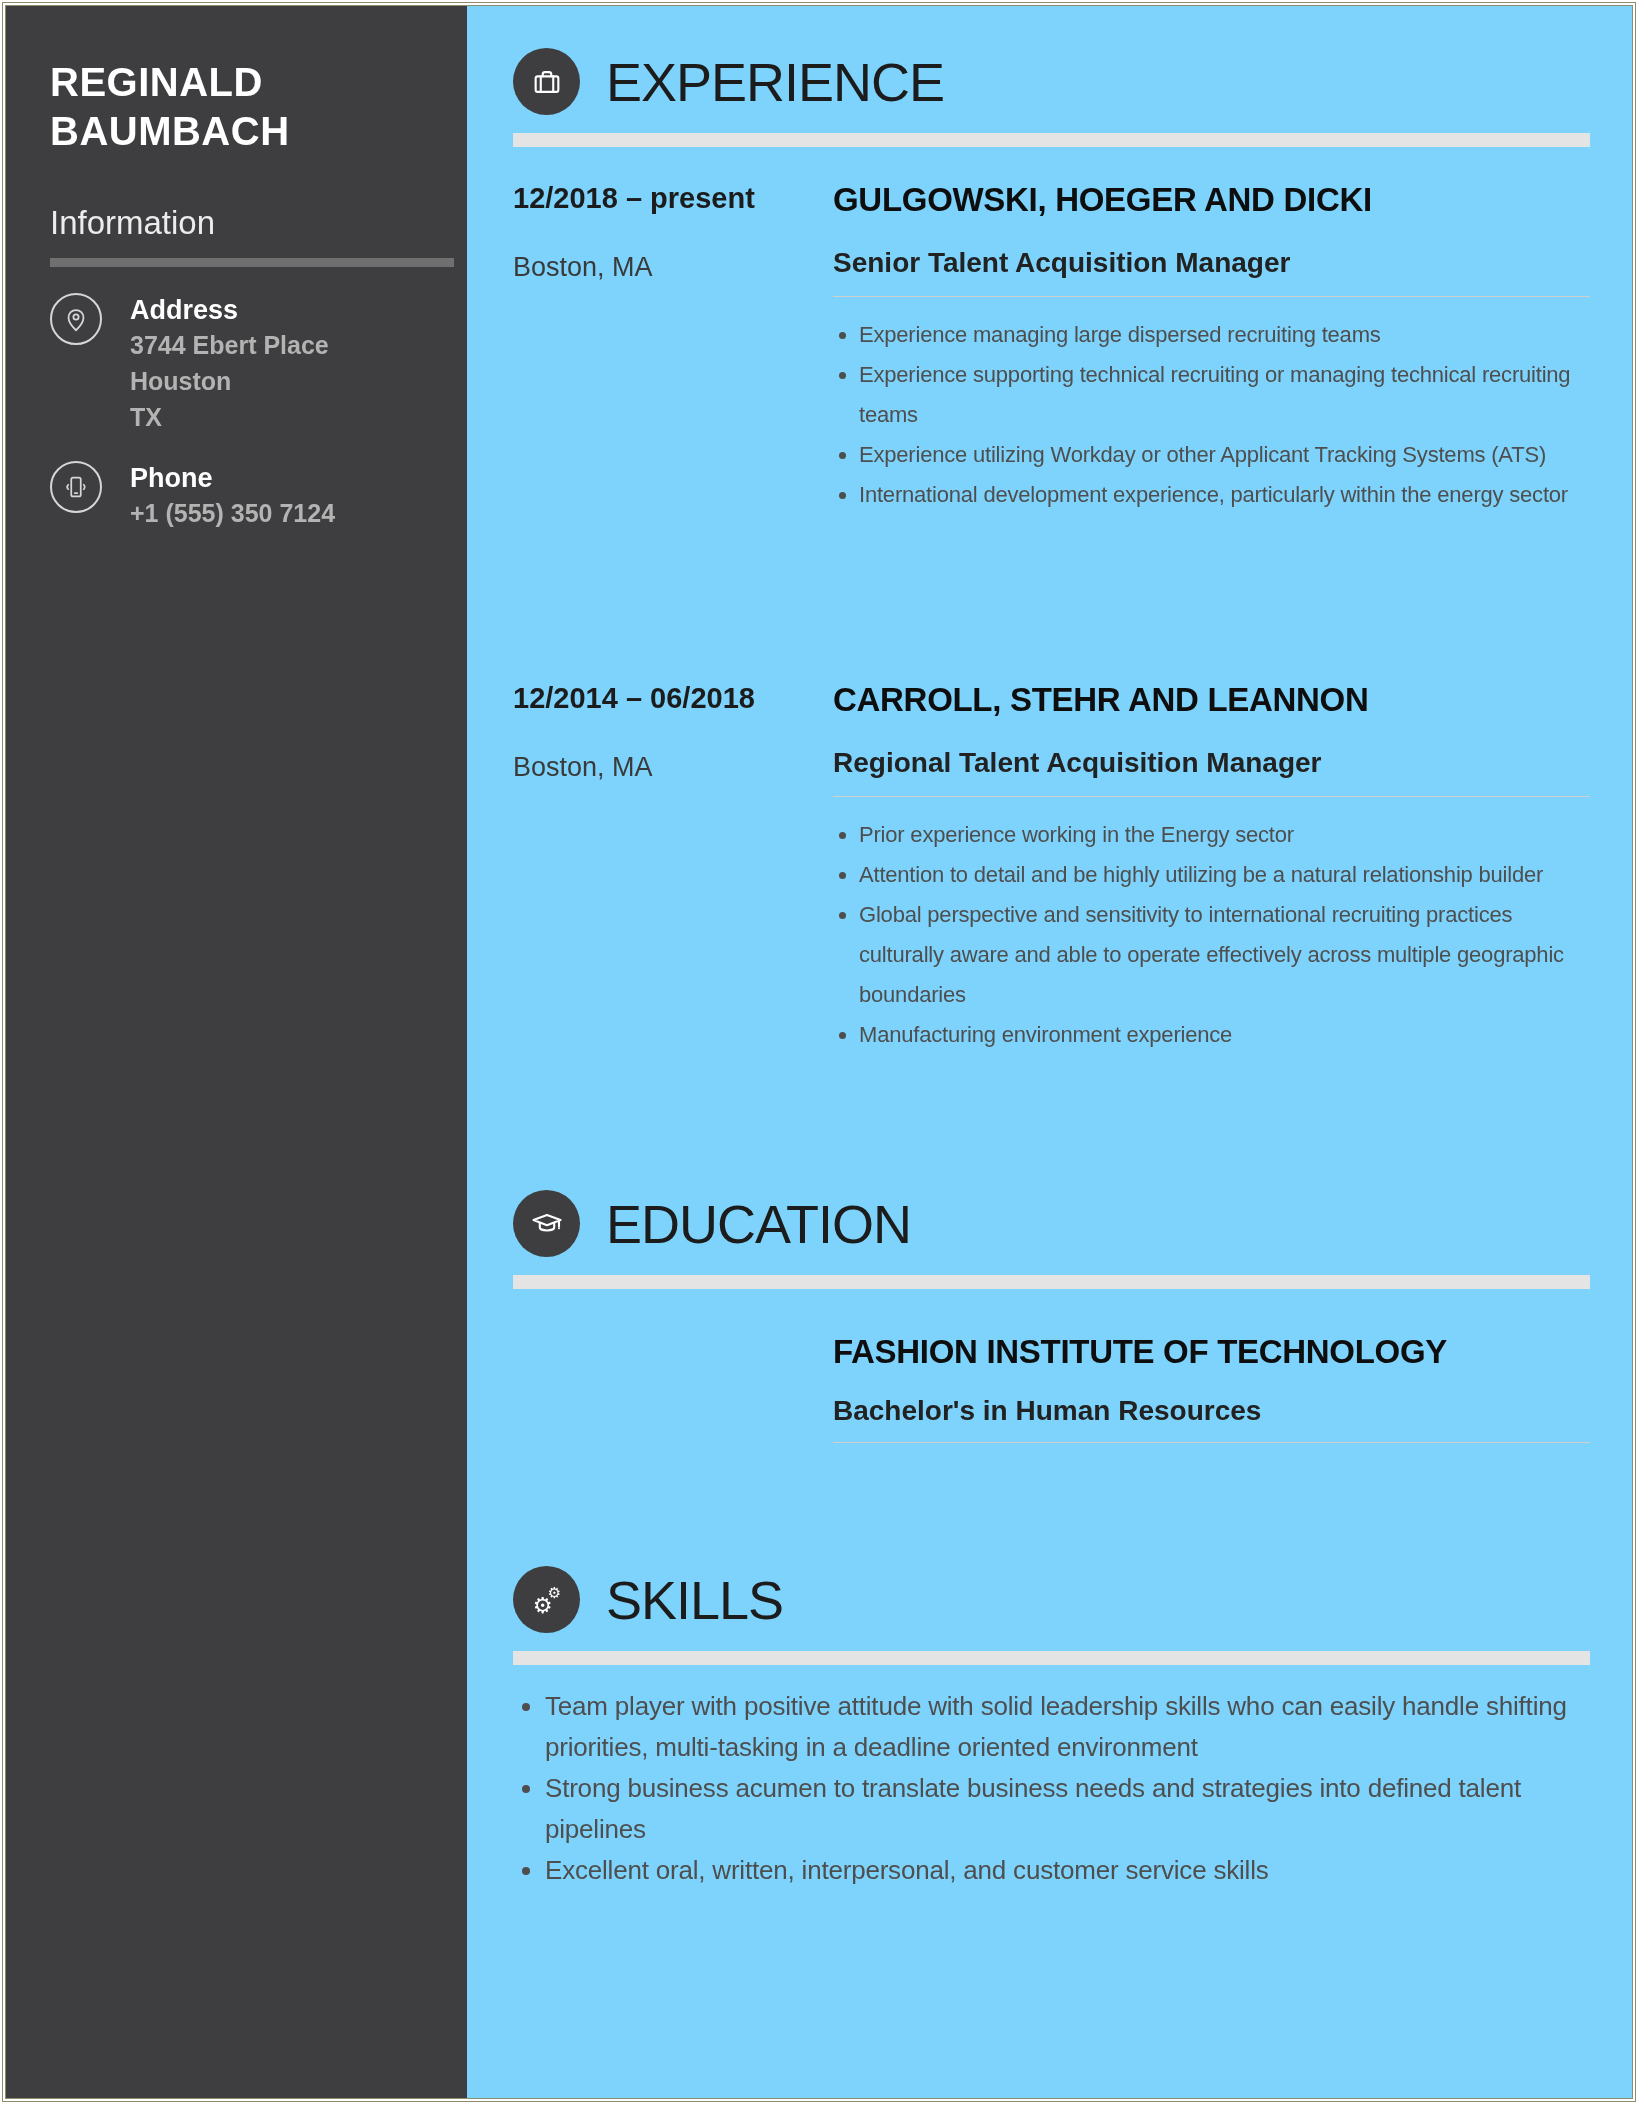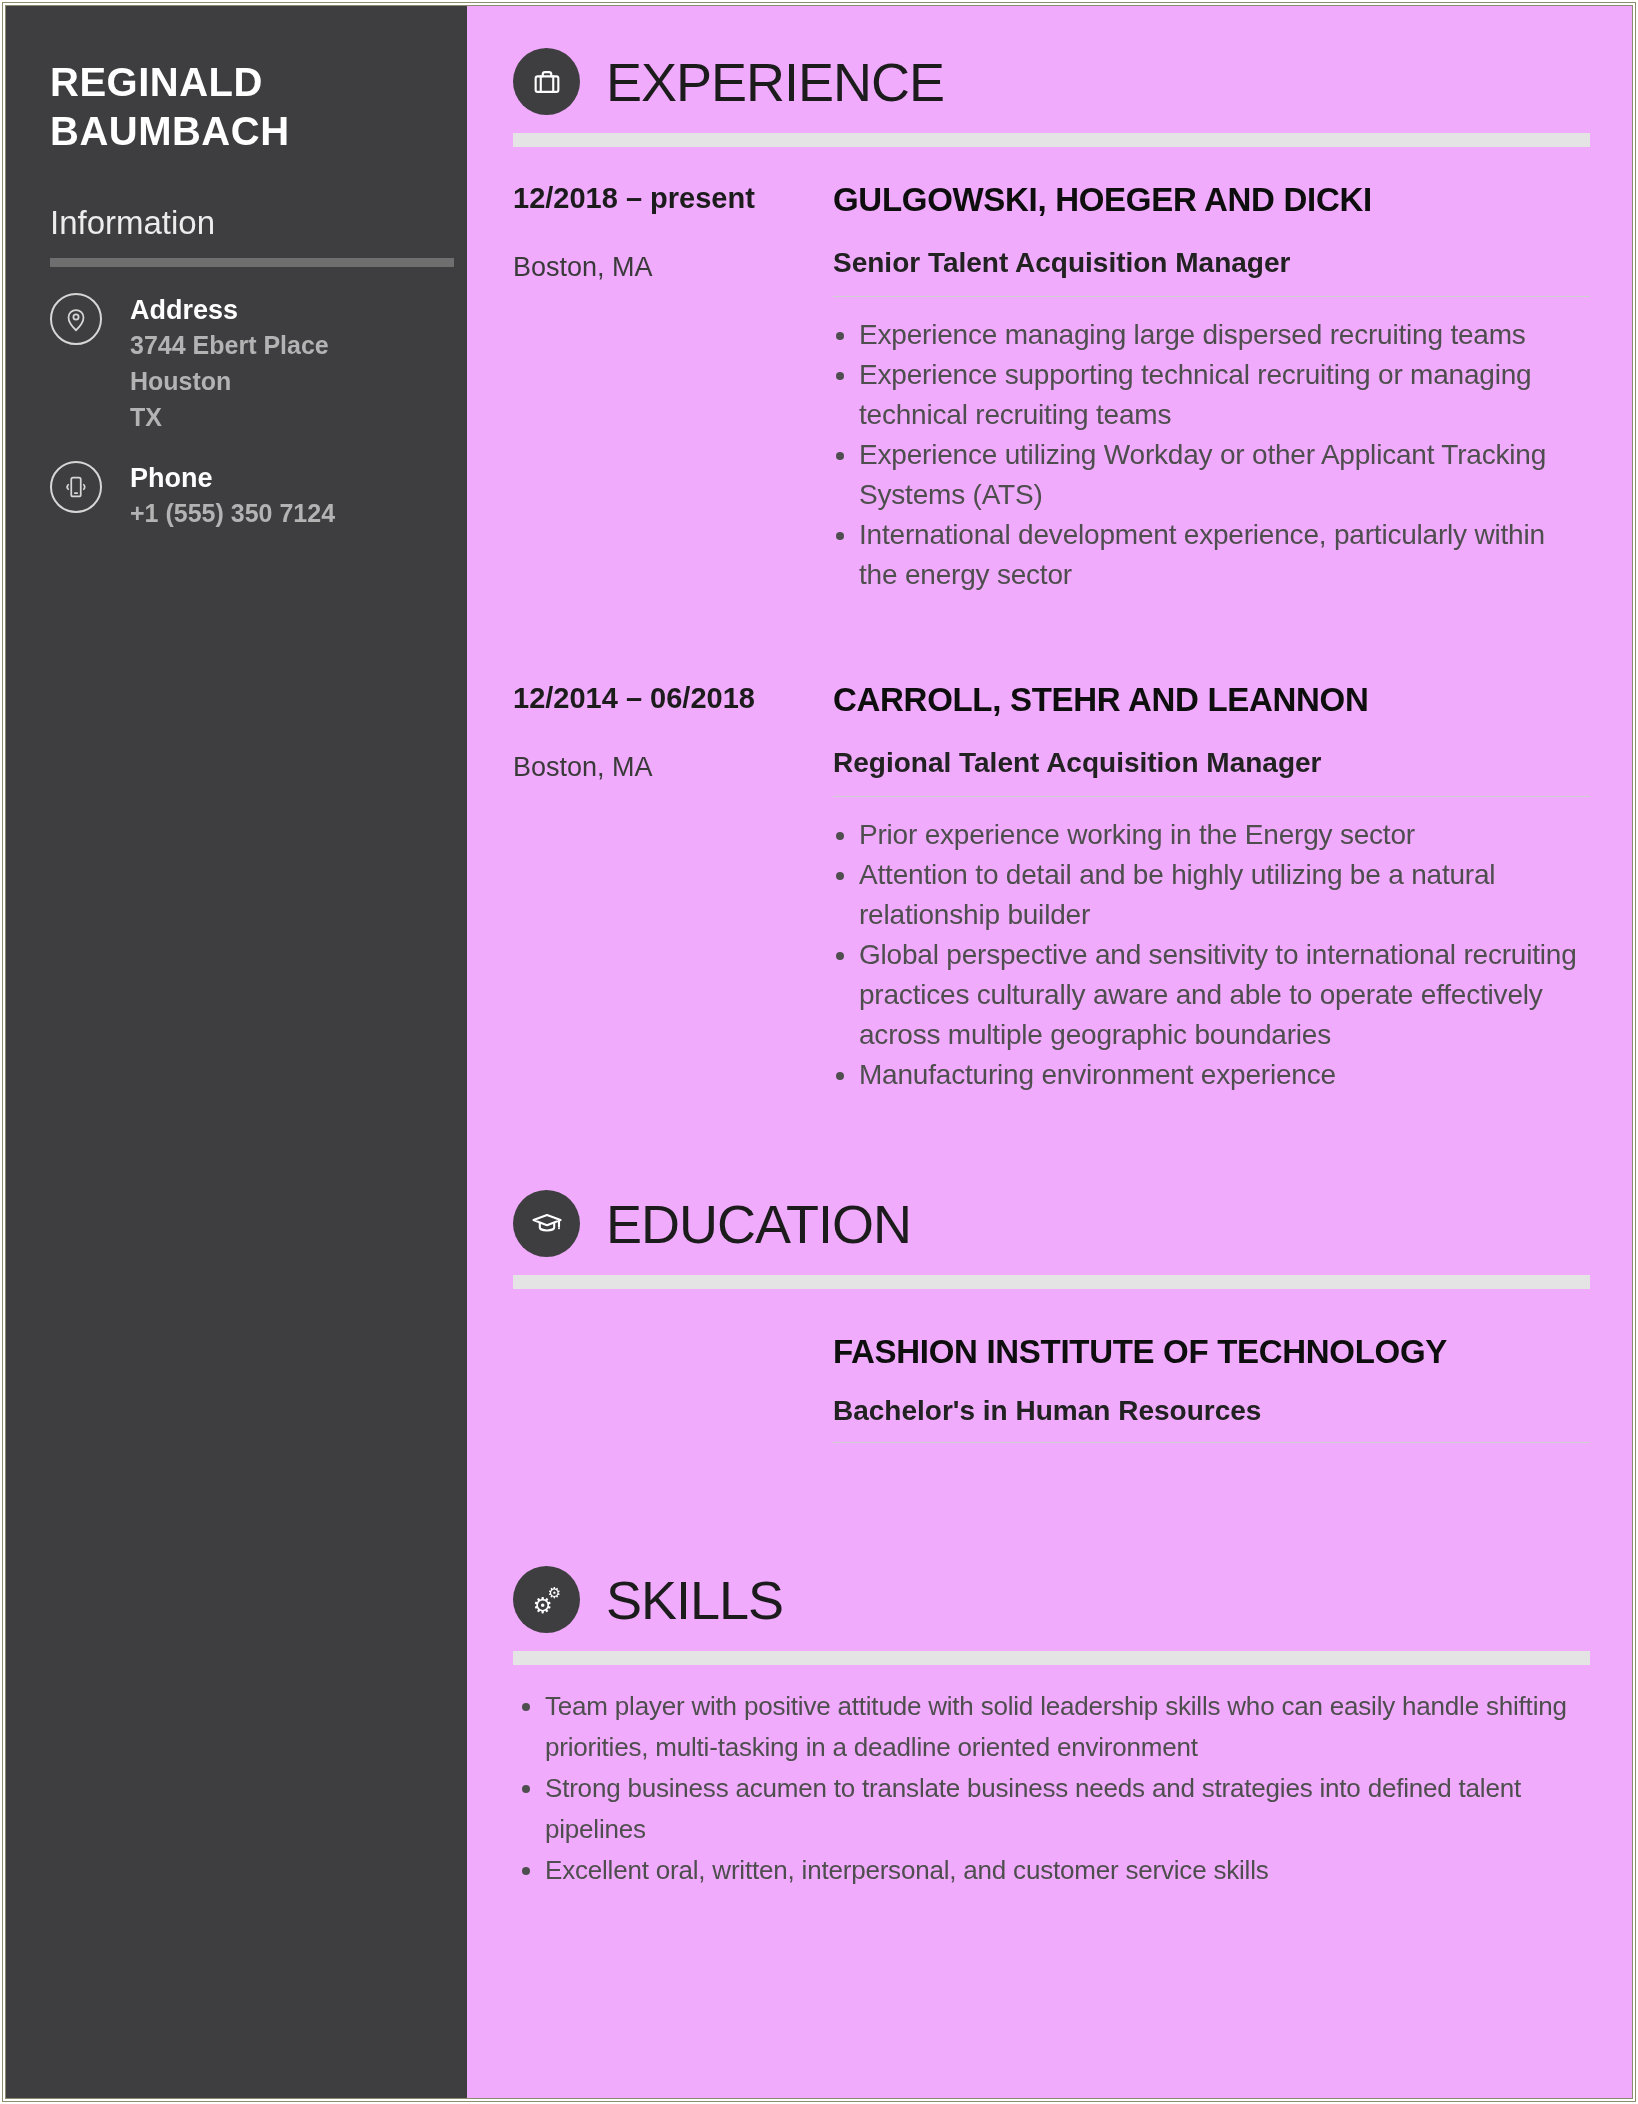--- a/index.html
+++ b/index.html
@@ -20,37 +20,37 @@
 
   .info-item { display:flex; margin:26px 20px 0 44px; }
   .info-item + .info-item { }
   .icon-circle { flex:0 0 auto; width:52px; height:52px; border:2px solid #d6d6d6; border-radius:50%;
                  display:flex; align-items:center; justify-content:center; }
   .info-text { margin-left:28px; }
   .info-label { font-size:27px; font-weight:700; color:#ffffff; line-height:34px; }
   .info-value { font-size:25px; color:#b3b3b3; line-height:36px; font-weight:700; }
 
   
-  .main { position:absolute; left:467px; top:6px; right:6px; bottom:6px; background:#f0abfc; color:#1b1b1b; }
+  .main { position:absolute; left:467px; top:6px; right:6px; bottom:6px; background:#7dd3fc; color:#1b1b1b; }
 
   .section { position:absolute; left:46px; right:42px; }
   .sec-header { display:flex; align-items:center; }
   .sec-icon { flex:0 0 auto; width:67px; height:67px; border-radius:50%; background:#3e3e40;
               display:flex; align-items:center; justify-content:center; }
   .sec-title { margin-left:26px; font-size:54px; font-weight:400; letter-spacing:-1px; color:#1c1c1c; }
   .sec-bar { height:14px; background:#e4e4e4; margin-top:18px; }
 
   .entry { position:absolute; left:46px; right:42px; display:grid; grid-template-columns:320px 1fr; }
   .entry-dates { font-size:29px; font-weight:700; color:#1c1c1c; line-height:36px; }
   .entry-loc { margin-top:34px; font-size:27px; font-weight:400; color:#3a3a3a; line-height:34px; }
   .entry-company { font-size:33px; font-weight:700; color:#0e0e0e; line-height:40px; letter-spacing:-.3px; }
   .entry-role { margin-top:26px; font-size:28px; font-weight:700; color:#222; line-height:34px; }
   .entry-divider { margin-top:16px; border-top:1px solid #cfcfcf; }
   ul.bullets { margin-top:18px; padding-left:26px; list-style:disc outside; }
-  ul.bullets li { font-size:28px; line-height:40px; color:#4e4e4e; letter-spacing:-.2px; }
+  ul.bullets li { font-size:22px; line-height:40px; color:#4e4e4e; letter-spacing:-.2px; }
 
   .edu-entry { position:absolute; left:366px; right:42px; }
   .edu-school { font-size:33px; font-weight:700; color:#0e0e0e; line-height:40px; letter-spacing:-.3px; }
   .edu-degree { margin-top:22px; font-size:28px; font-weight:700; color:#222; line-height:34px; }
   .edu-divider { margin-top:14px; border-top:1px solid #cfcfcf; }
 
   .skills-list { position:absolute; left:46px; right:42px; }
   .skills-list ul { padding-left:32px; list-style:disc outside; }
   .skills-list li { font-size:26px; line-height:41px; color:#4e4e4e; letter-spacing:-.2px; }
 </style>

